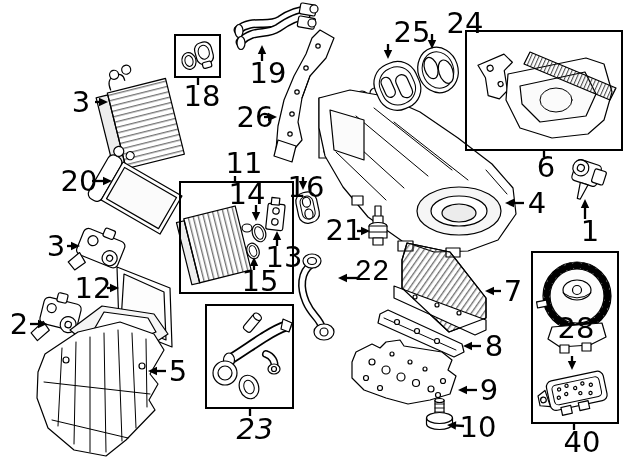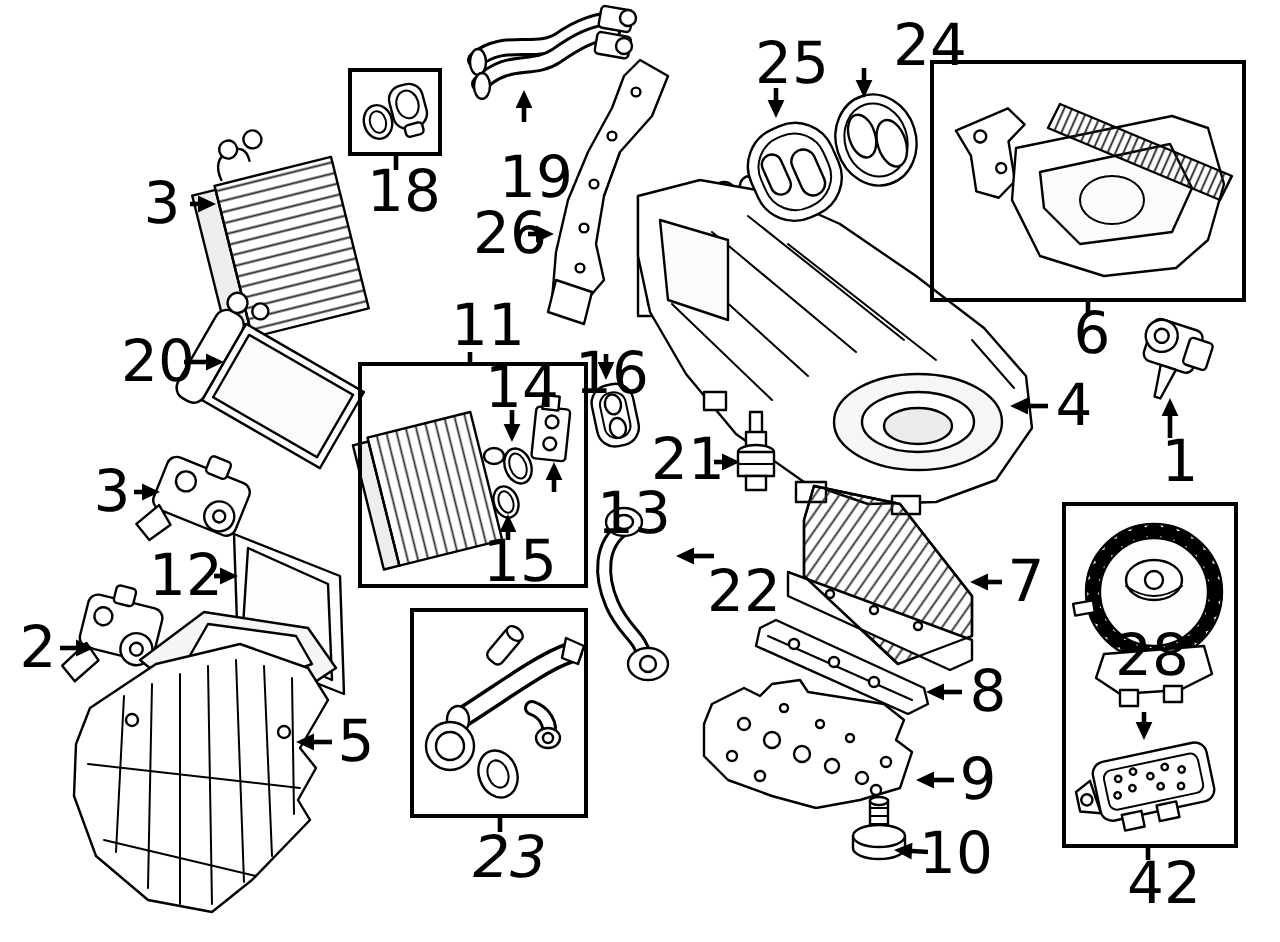--- a/index.html
+++ b/index.html
@@ -378,30 +378,30 @@
       <div class="callout-label" style="left: 56px; top: 246px;">3</div>
       <div class="callout-label" style="left: 537px; top: 203px;">4</div>
       <div class="callout-label" style="left: 178px; top: 371px;">5</div>
       <div class="callout-label" style="left: 546px; top: 167px;">6</div>
       <div class="callout-label" style="left: 513px; top: 291px;">7</div>
       <div class="callout-label" style="left: 494px; top: 346px;">8</div>
       <div class="callout-label" style="left: 489px; top: 390px;">9</div>
       <div class="callout-label" style="left: 478px; top: 427px;">10</div>
       <div class="callout-label" style="left: 244px; top: 163px;">11</div>
       <div class="callout-label" style="left: 93px; top: 288px;">12</div>
-      <div class="callout-label" style="left: 284px; top: 257px; margin-left: 33px;">13</div>
-      <div class="callout-label" style="left: 261px; top: 194px;">14</div>
+      <div class="callout-label" style="left: 284px; top: 257px;">13</div>
+      <div class="callout-label" style="left: 247px; top: 194px;">14</div>
       <div class="callout-label" style="left: 260px; top: 281px;">15</div>
       <div class="callout-label" style="left: 306px; top: 166px; margin-top: 21px;">16</div>
       <div class="callout-label" style="left: 81px; top: 102px;">3</div>
       <div class="callout-label" style="left: 202px; top: 96px;">18</div>
-      <div class="callout-label" style="left: 268px; top: 89px;">19</div>
+      <div class="callout-label" style="left: 268px; top: 73px;">19</div>
       <div class="callout-label" style="left: 79px; top: 181px;">20</div>
       <div class="callout-label" style="left: 344px; top: 230px;">21</div>
-      <div class="callout-label" style="left: 372px; top: 296px;">22</div>
+      <div class="callout-label" style="left: 372px; top: 272px; font-family: Liberation Mono, monospace;">22</div>
       <div class="callout-label" style="left: 255px; top: 429px; font-style: italic;">23</div>
       <div class="callout-label" style="left: 437px; top: 23px; margin-left: 28px;">24</div>
-      <div class="callout-label" style="left: 396px; top: 32px;">25</div>
+      <div class="callout-label" style="left: 412px; top: 32px;">25</div>
       <div class="callout-label" style="left: 255px; top: 117px;">26</div>
-      <div class="callout-label" style="left: 582px; top: 442px;">42</div>
+      <div class="callout-label" style="left: 582px; top: 442px;">40</div>
       <div class="callout-label" style="left: 576px; top: 328px;">28</div>
     </div>
 </div>
 
 </body></html>

